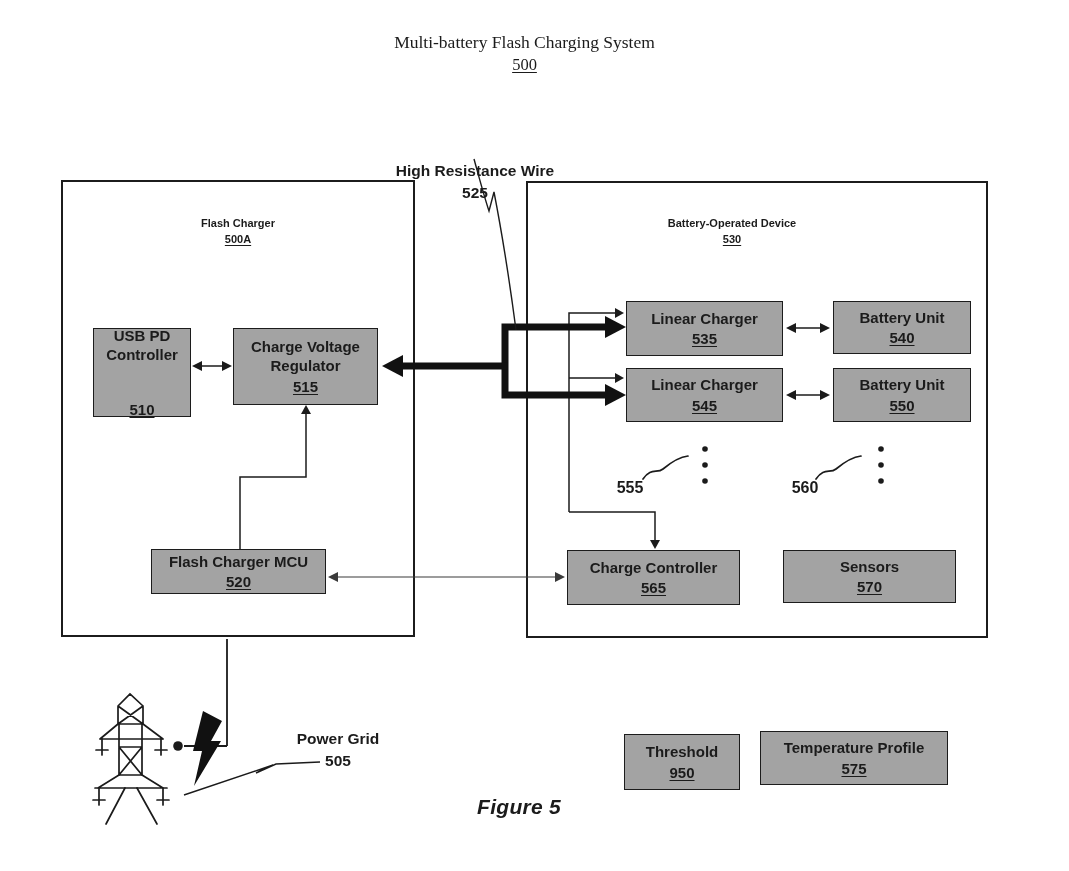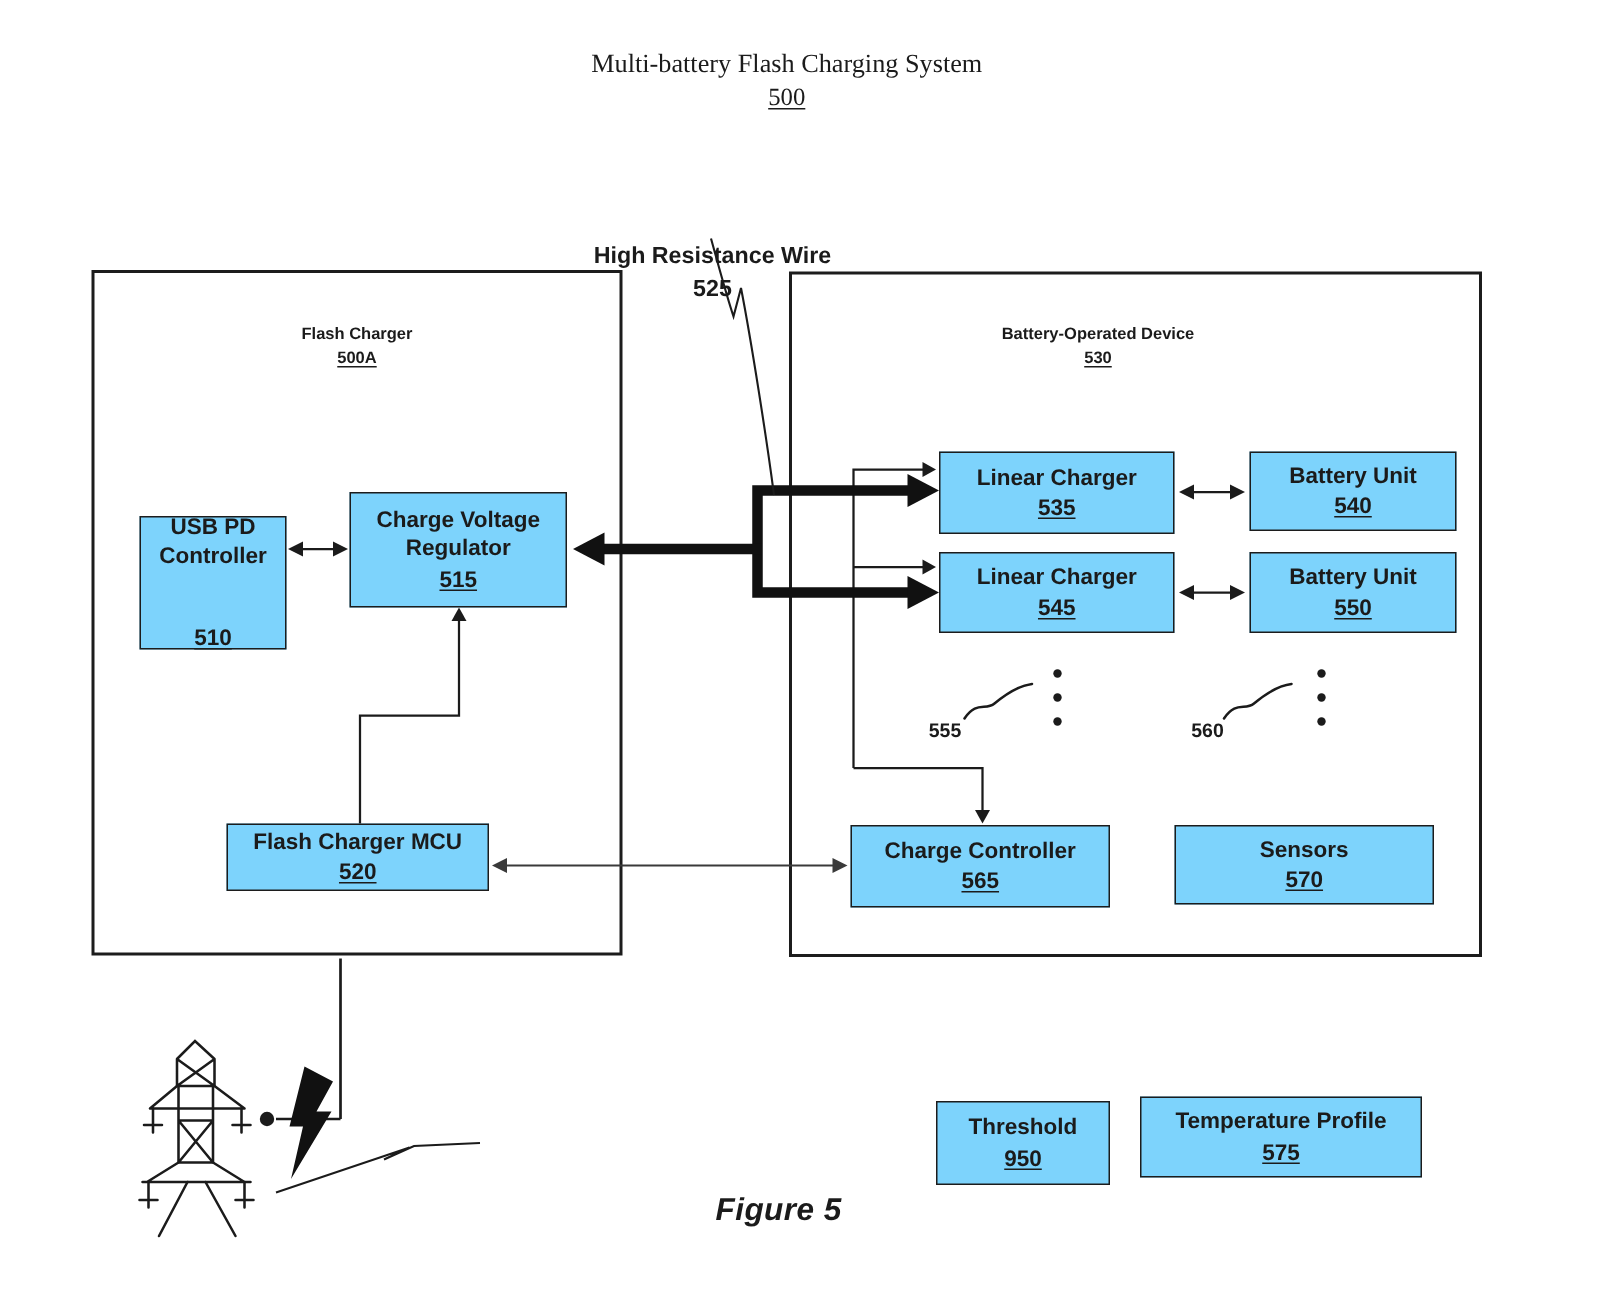--- a/index.html
+++ b/index.html
@@ -7,38 +7,38 @@
     position:relative;width:1069px;height:871px;background:#ffffff;overflow:hidden;
     font-family:"Liberation Sans", sans-serif;color:#1b1b1b;
   }
   svg.layer{position:absolute;left:0;top:0;pointer-events:none;}
   
   .container-box{
     position:absolute;border:2px solid #1c1c1c;background:transparent;box-sizing:border-box;
   }
   
   .block{
-    position:absolute;border:1.7px solid #1c1c1c;background:#7dd3fc;box-sizing:border-box;
+    position:absolute;border:1.7px solid #1c1c1c;background:#a3a3a3;box-sizing:border-box;
     display:flex;flex-direction:column;align-items:center;justify-content:center;
     font-size:15px;font-weight:600;line-height:1.28;text-align:center;padding:2px 4px;
   }
   .block .ref{margin-top:1px;}
   .ref{text-decoration:underline;text-underline-offset:2px;}
   .container-header{
     position:absolute;text-align:center;font-size:11px;font-weight:600;line-height:1.45;
   }
   .annot{position:absolute;text-align:center;font-size:15.5px;font-weight:600;line-height:1.4;}
   .title{
     position:absolute;text-align:center;font-family:"Liberation Serif", serif;
     font-size:17.5px;font-weight:400;line-height:1.3;
   }
   .figure-caption{
     position:absolute;font-size:21px;font-weight:700;font-style:italic;letter-spacing:.3px;
   }
-  .ellipsis-label{position:absolute;font-size:13px;font-weight:600;text-align:center;}
+  .ellipsis-label{position:absolute;font-size:16px;font-weight:600;text-align:center;}
 </style>
 </head>
 <body>
 
 <div id="page">
 
   <div class="title" style="left:262px;top:31px;width:525px;">
     <div>Multi-battery Flash Charging System</div>
     <div class="ref" style="font-size:16.5px;">500</div>
   </div>
@@ -53,21 +53,21 @@
     <div>Flash Charger</div>
     <div class="ref">500A</div>
   </div>
 
   <div class="container-box" style="left:526px;top:181px;width:462px;height:457px;"></div>
   <div class="container-header" style="left:498px;top:216px;width:468px;">
     <div>Battery-Operated Device</div>
     <div class="ref">530</div>
   </div>
 
-  <div class="block" style="left:93px;top:344px;width:98px;height:89px;gap:34px;">
+  <div class="block" style="left:93px;top:328px;width:98px;height:89px;gap:34px;">
     <span>USB PD Controller</span>
     <span class="ref">510</span>
   </div>
   <div class="block" style="left:233px;top:328px;width:145px;height:77px;">
     <span>Charge Voltage Regulator</span>
     <span class="ref">515</span>
   </div>
   <div class="block" style="left:151px;top:549px;width:175px;height:45px;">
     <span>Flash Charger MCU</span>
     <span class="ref">520</span>
@@ -103,20 +103,24 @@
     <span class="ref">950</span>
   </div>
   <div class="block" style="left:760px;top:731px;width:188px;height:54px;">
     <span>Temperature Profile</span>
     <span class="ref">575</span>
   </div>
 
   <div class="ellipsis-label" style="left:607px;top:479px;width:46px;">555</div>
   <div class="ellipsis-label" style="left:782px;top:479px;width:46px;">560</div>
 
+  <div class="annot" style="left:290px;top:728px;width:96px;">
+    <div>Power Grid</div>
+    <div>505</div>
+  </div>
 
   <div class="figure-caption" style="left:477px;top:795px;">Figure 5</div>
 
   <svg class="layer" width="1069" height="871" viewBox="0 0 1069 871">
 
     <g stroke="#1b1b1b" stroke-width="1.5" fill="#1b1b1b">
       <line x1="200" y1="366" x2="224" y2="366"></line>
       <polygon points="192,366 202,361 202,371" stroke="none"></polygon>
       <polygon points="232,366 222,361 222,371" stroke="none"></polygon>
     </g>

